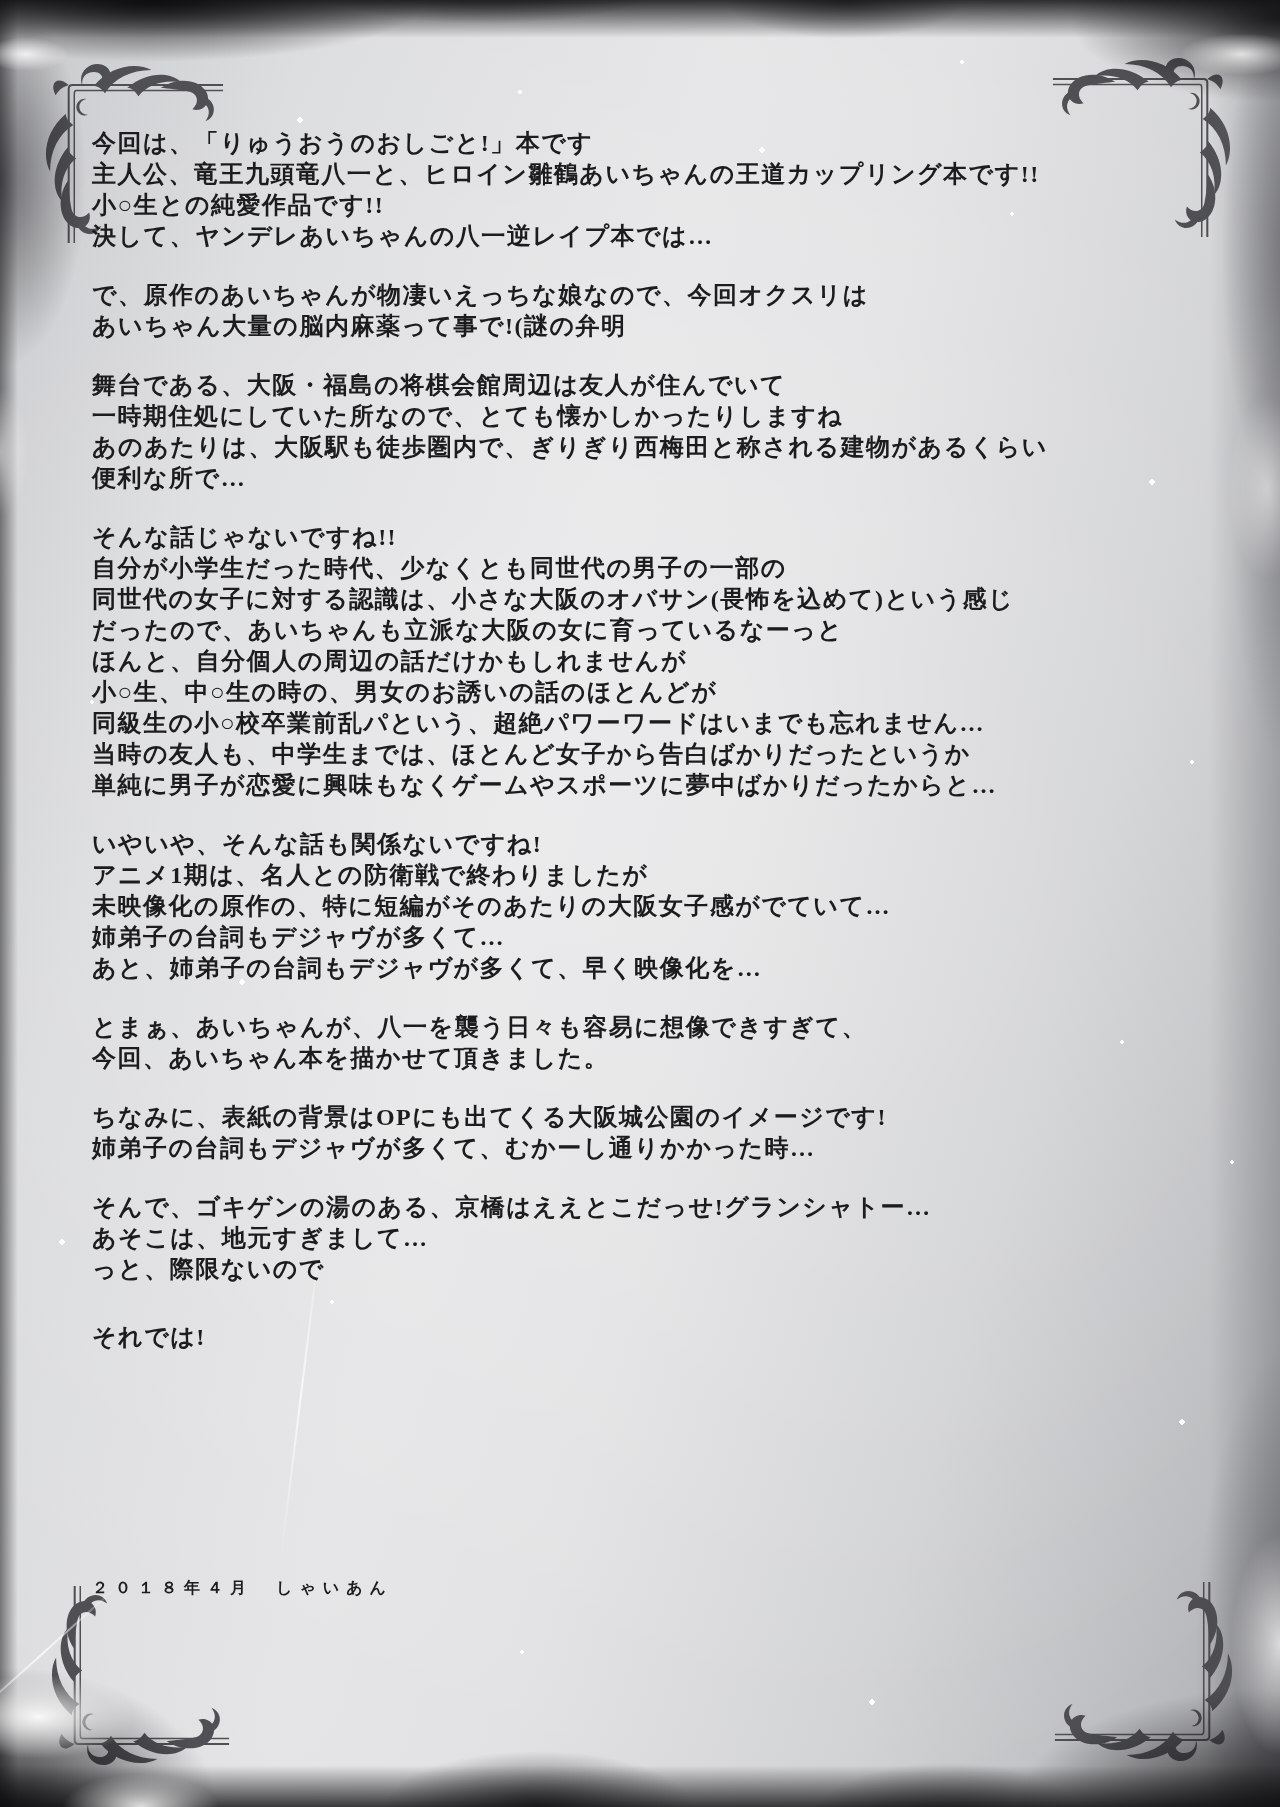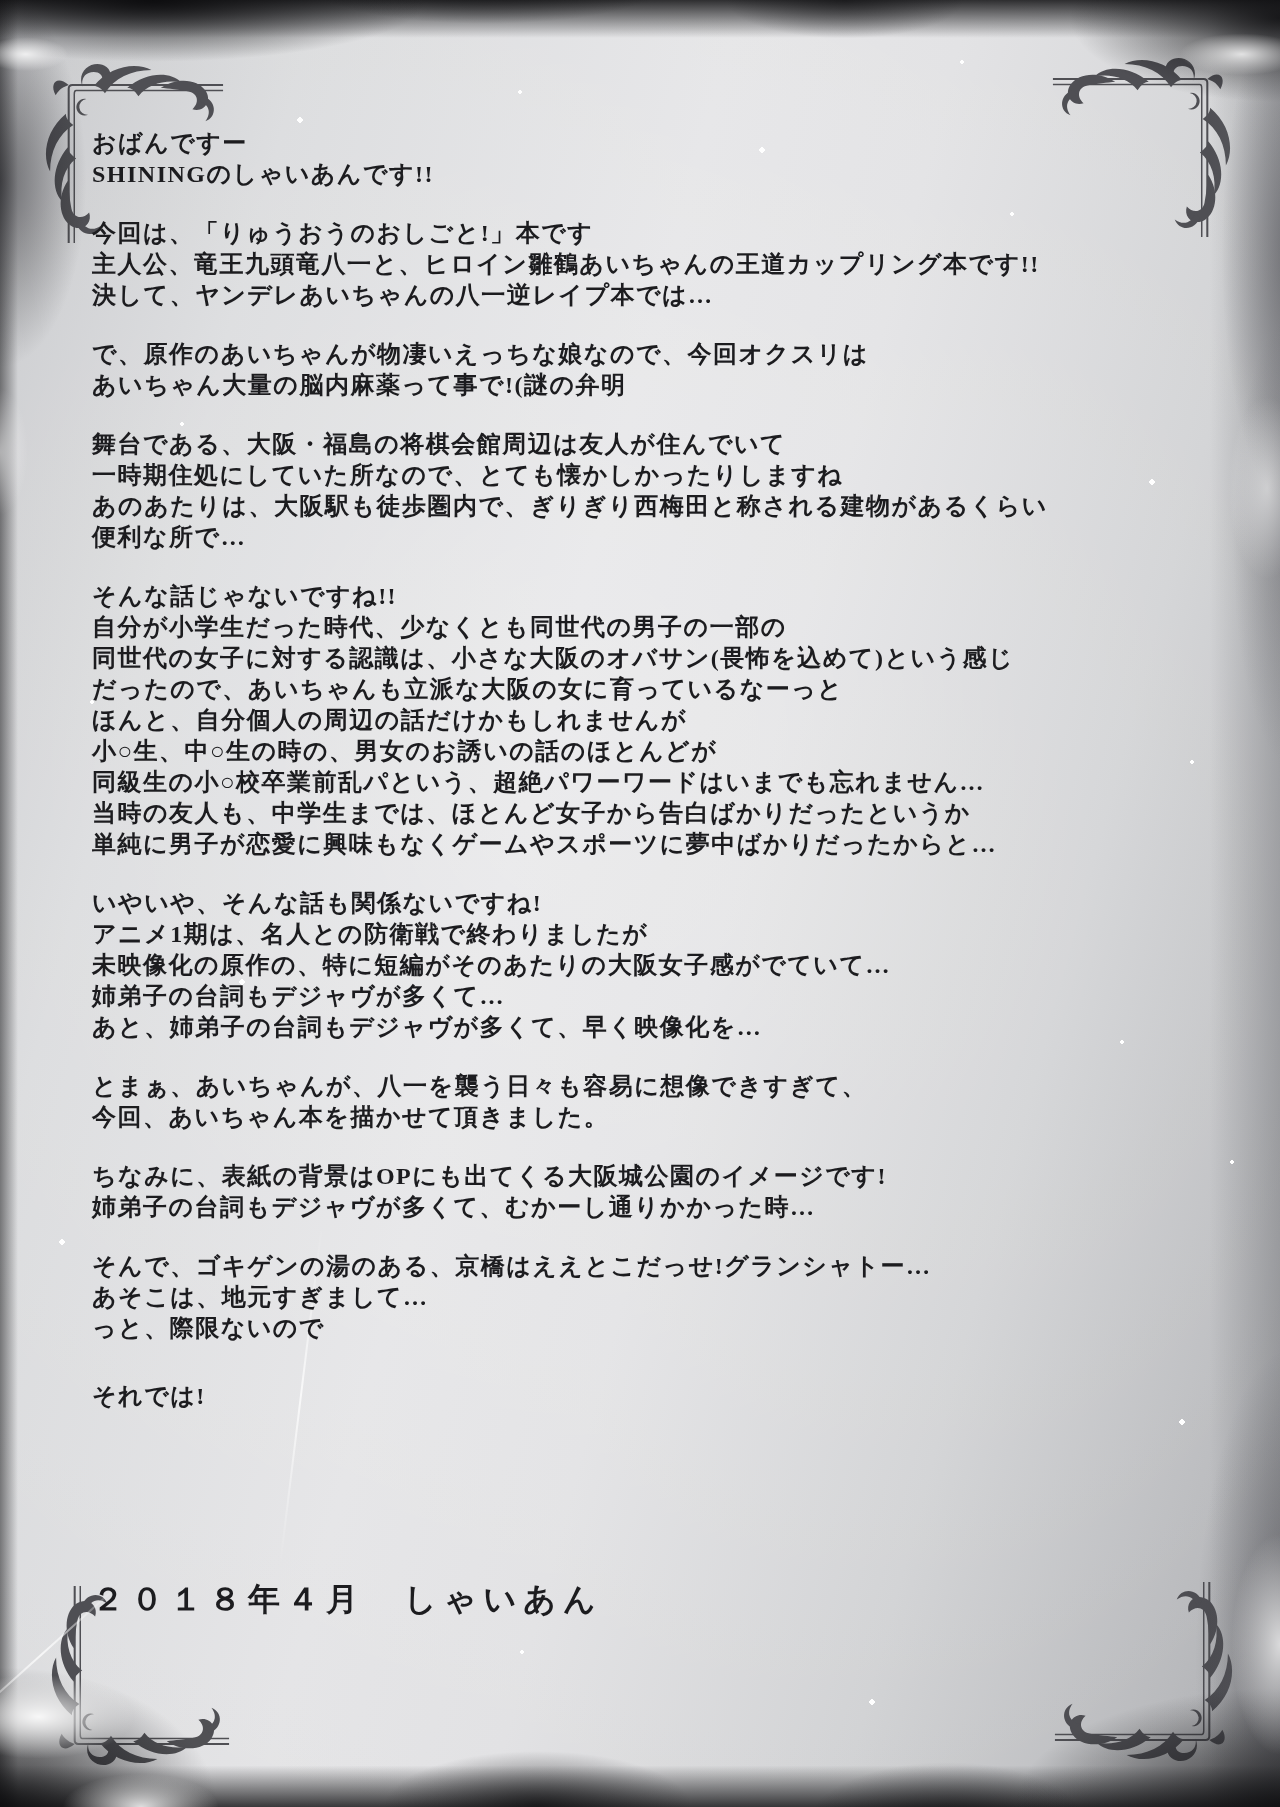--- a/index.html
+++ b/index.html
@@ -73,21 +73,21 @@
   
   .text-body{
     position:absolute;left:92px;top:128px;z-index:5;
     color:var(--ink,#1c1c1f);font-size:24px;font-weight:600;
     letter-spacing:1.5px;line-height:31px;white-space:nowrap;
   }
   .paragraph{margin:0 0 28px 0;}
   .paragraph:last-child{margin-top:37px;}
   .signoff{
     position:absolute;left:92px;top:1578px;z-index:5;
-    color:var(--ink,#1c1c1f);font-size:32px;font-weight:600;
+    color:var(--ink,#1c1c1f);font-size:16px;font-weight:600;
     letter-spacing:7px;white-space:nowrap;
   }
 </style>
 </head>
 <body style="--ink: #1c1c1f; --ornament: #47474c;">
 
 <div class="grime-dark"></div>
 <div class="grime-white"></div>
 <div class="scratch scratch-1"></div>
 <div class="scratch scratch-2"></div>
@@ -173,26 +173,23 @@
       <path d="M32 96 C15 116 14 142 26 154 C23 136 28 118 41 108 C35 104 32 100 32 96 Z"></path>
       <path d="M32 132 C20 150 23 172 35 180 C47 188 59 178 55 166 C48 174 38 172 36 162 C34 152 33 140 32 132 Z"></path>
       <path d="M41 178 C46 192 63 193 68 180 C59 187 49 184 46 172 Z"></path>
       <path d="M52 44 a9 9 0 1 0 2 17 a6.5 6.5 0 1 1 -2 -17 Z"></path>
     </g>
   </svg>
 </span>
 
 <div class="text-body">
     <div class="paragraph">
-      <div class="line">おばんですー</div>
-      <div class="line">SHININGのしゃいあんです!!</div>
-    </div>
-    <div class="paragraph">
       <div class="line">今回は、「りゅうおうのおしごと!」本です</div>
       <div class="line">主人公、竜王九頭竜八一と、ヒロイン雛鶴あいちゃんの王道カップリング本です!!</div>
+      <div class="line">小○生との純愛作品です!!</div>
       <div class="line">決して、ヤンデレあいちゃんの八一逆レイプ本では…</div>
     </div>
     <div class="paragraph">
       <div class="line">で、原作のあいちゃんが物凄いえっちな娘なので、今回オクスリは</div>
       <div class="line">あいちゃん大量の脳内麻薬って事で!(謎の弁明</div>
     </div>
     <div class="paragraph">
       <div class="line">舞台である、大阪・福島の将棋会館周辺は友人が住んでいて</div>
       <div class="line">一時期住処にしていた所なので、とても懐かしかったりしますね</div>
       <div class="line">あのあたりは、大阪駅も徒歩圏内で、ぎりぎり西梅田と称される建物があるくらい</div>

